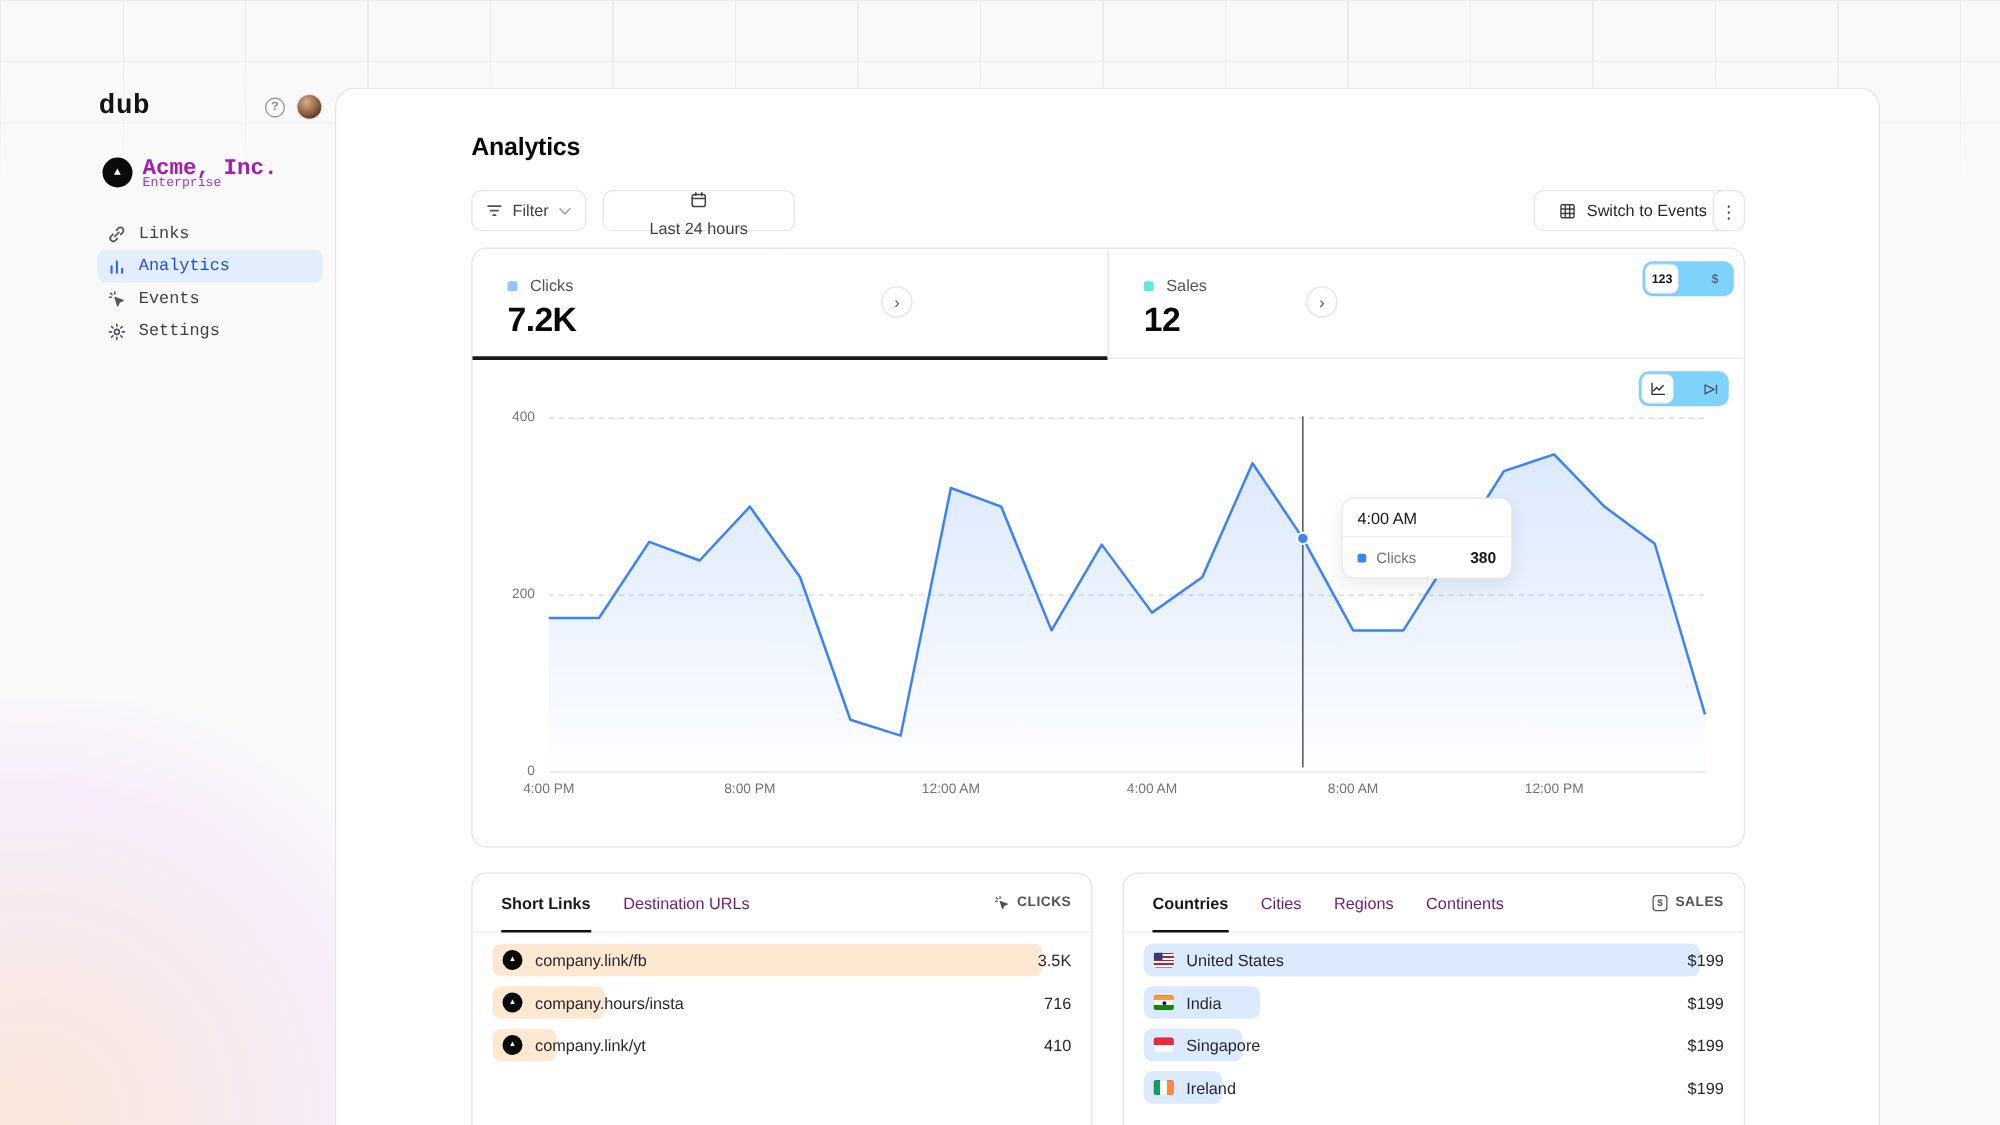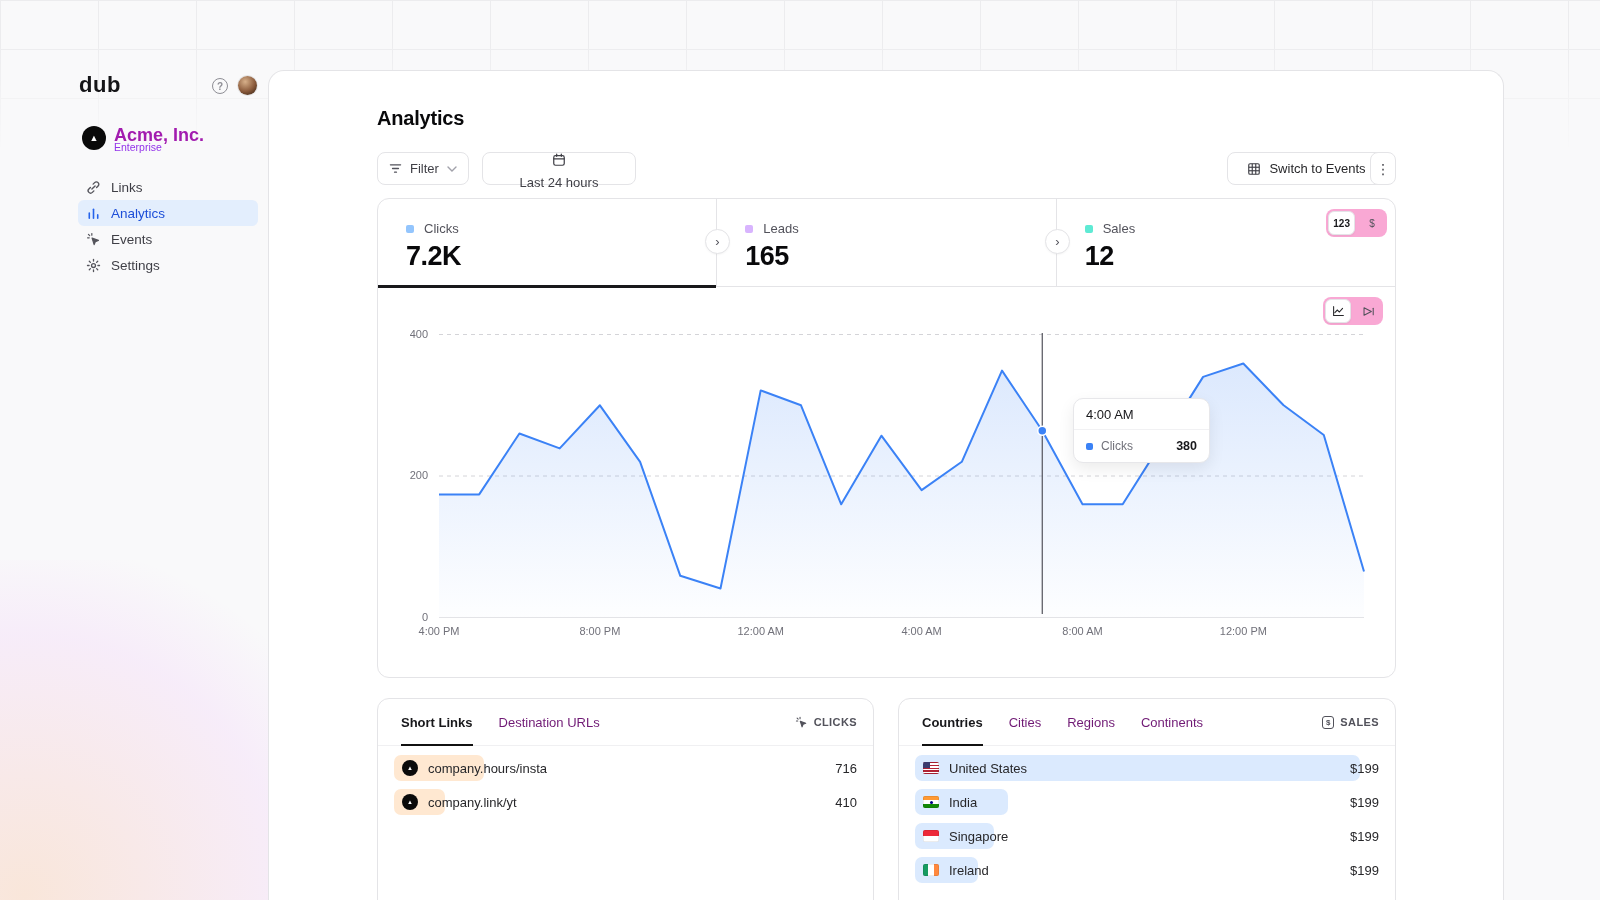--- a/index.html
+++ b/index.html
@@ -11,21 +11,21 @@
   .bg-grid { position:absolute; left:0; top:0; width:1600px; height:150px;
     background-image:
       repeating-linear-gradient(to right, #ececee 0 1px, transparent 1px 98px),
       repeating-linear-gradient(to bottom, #ececee 0 1px, transparent 1px 49px);
     -webkit-mask-image:linear-gradient(to bottom,#000 30%,transparent 100%);
     mask-image:linear-gradient(to bottom,#000 30%,transparent 100%); }
   .bg-glow { position:absolute; left:-120px; bottom:-140px; width:480px; height:480px;
     background:radial-gradient(circle at 30% 70%, rgba(249,115,22,.14), rgba(217,70,239,.07) 55%, transparent 75%); }
 
   
-  .sidebar { position:absolute; left:0; top:0; width:268px; height:807px; }
+  .sidebar { position:absolute; left:0; top:0; width:268px; height:807px;font-family:Liberation Mono, monospace; }
   .logo { position:absolute; left:79px; top:72px; font-size:22px; font-weight:700; letter-spacing:.5px; color:#141417; }
   .help-btn { position:absolute; left:212px; top:78px; width:16px; height:16px; border:1.5px solid #8e8e95; border-radius:50%;
     color:#8e8e95; font-size:10px; font-weight:700; display:flex; align-items:center; justify-content:center; cursor:pointer; }
   .avatar { position:absolute; left:238px; top:76px; width:19px; height:19px; border-radius:50%;
     background:radial-gradient(circle at 38% 30%, #d7b08a, #8a5a3b 55%, #322012 95%); box-shadow:0 0 0 1px rgba(0,0,0,.08); }
 
   .ws-logo { position:absolute; left:82px; top:126px; width:24px; height:24px; border-radius:50%; background:#0a0a0a;
     display:flex; align-items:center; justify-content:center; color:#fff; font-size:9px; }
   .ws-name { position:absolute; left:114px; top:125px; font-size:18px; font-weight:700; color:#a21caf; }
   .ws-plan { position:absolute; left:114px; top:141px; font-size:10.5px; font-weight:500; color:#9333ea; }
@@ -62,21 +62,21 @@
   .stat + .stat { border-left:1px solid #e4e4e7; }
   .stat-top { display:flex; align-items:center; gap:10px; }
   .stat-dot { width:8px; height:8px; border-radius:2px; }
   .stat-label { font-size:13px; color:#52525b; }
   .stat-value { margin-top:5px; font-size:27px; font-weight:700; color:#09090b; letter-spacing:-.5px; }
   .stat.active::after { content:""; position:absolute; left:0; right:0; bottom:-2px; height:3px; background:#18181b; }
   .chev-circle { position:absolute; top:30px; width:25px; height:25px; border-radius:50%; background:#fff; border:1px solid #e4e4e7;
     display:flex; align-items:center; justify-content:center; font-size:13px; color:#52525b; z-index:3; cursor:pointer; box-shadow:0 1px 2px rgba(0,0,0,.04); }
   .chev-circle.c1 { left:327px; } .chev-circle.c2 { left:667px; }
 
-  .seg-control { position:absolute; display:flex; gap:4px; background:#f9a8d4; border-radius:8px; padding:2px; }
+  .seg-control { position:absolute; display:flex; gap:16px; background:#7dd3fc; border-radius:8px; padding:2px; }
   .seg { min-width:26px; height:24px; border-radius:6px; display:flex; align-items:center; justify-content:center;
     font-size:10px; color:#52525b; cursor:pointer; padding:0 4px; }
   .seg.selected { background:#fff; border:1px solid #e4e4e7; box-shadow:0 1px 2px rgba(0,0,0,.05); color:#18181b; font-weight:700; }
   .unit-toggle { right:8px; top:10px; }
   .chart-toggle { right:12px; top:98px; z-index:4; }
   .seg svg { color:#52525b; }
   .seg.selected svg { color:#27272a; }
 
   
   .plot { position:absolute; left:61px; top:134px; width:925px; height:285px; }
@@ -248,27 +248,20 @@
         <div class="stats-row">
           <div class="stat active">
             <div class="stat-top">
               <span class="stat-dot" style="background: rgb(147, 197, 253);"></span>
               <span class="stat-label">Clicks</span>
             </div>
             <div class="stat-value">7.2K</div>
           </div>
           <div class="stat">
             <div class="stat-top">
-              <span class="stat-dot" style="background: rgb(216, 180, 254);"></span>
-              <span class="stat-label">Leads</span>
-            </div>
-            <div class="stat-value">165</div>
-          </div>
-          <div class="stat">
-            <div class="stat-top">
               <span class="stat-dot" style="background: rgb(94, 234, 212);"></span>
               <span class="stat-label">Sales</span>
             </div>
             <div class="stat-value">12</div>
             <div class="seg-control unit-toggle">
               <div class="seg selected">123</div>
               <div class="seg">$</div>
             </div>
           </div>
           <div class="chev-circle c1">
@@ -348,20 +341,28 @@
                 <line x1="2.6" y1="2.6" x2="3.9" y2="3.9"></line>
                   <line x1="6.2" y1="1.7" x2="6.2" y2="3.4"></line>
                   <line x1="1.7" y1="6.2" x2="3.4" y2="6.2"></line>
               </svg>
               </span>
             <span>CLICKS</span>
           </div>
         </div>
         <div class="rows">
           <div class="brow">
+            <span class="brow-bar" style="background: rgb(255, 232, 209); width: 95%;"></span>
+            <span class="brow-fav">
+                <span>▲</span>
+              </span>
+            <span class="brow-label">company.link/fb</span>
+            <span class="brow-value">3.5K</span>
+          </div>
+          <div class="brow">
             <span class="brow-bar" style="background: rgb(255, 232, 209); width: 19.4%;"></span>
             <span class="brow-fav">
                 <span>▲</span>
               </span>
             <span class="brow-label">company.hours/insta</span>
             <span class="brow-value">716</span>
           </div>
           <div class="brow">
             <span class="brow-bar" style="background: rgb(255, 232, 209); width: 11.1%;"></span>
             <span class="brow-fav">

